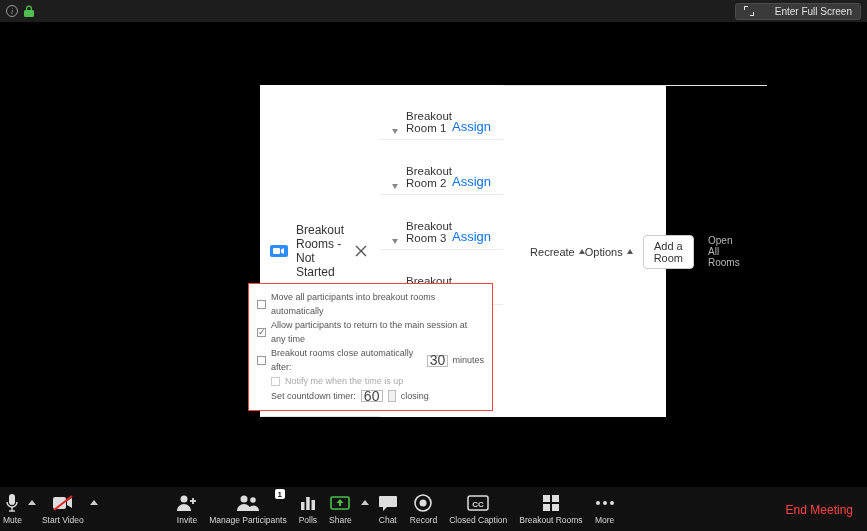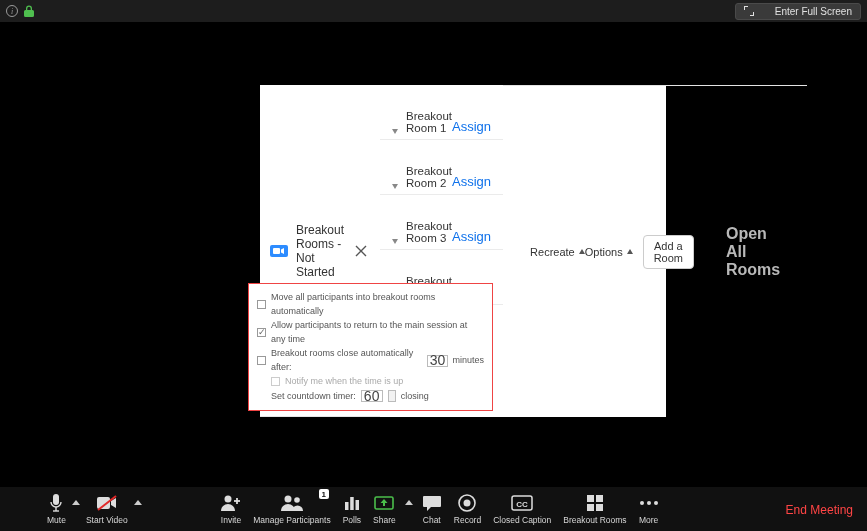--- a/index.html
+++ b/index.html
@@ -32,24 +32,24 @@
   .opt-row.sub { padding-left:14px; }
   .chk { width:9px; height:9px; border:1px solid #999; display:inline-block; flex:0 0 9px; background:#fff; position:relative; }
   .chk.on::after { content:"✓"; position:absolute; top:-3px; left:0; font-size:9px; color:#666; }
   .num-in { width:22px; height:12px; border:1px solid #bbb; font-size:14px; text-align:center; display:inline-flex; align-items:center; justify-content:center; background:#fff; color:#444; }
   .stepper { width:8px; height:12px; border:1px solid #bbb; background:#f2f2f2; }
   .modal-footer { display:flex; align-items:center; border-top:1px solid #e4e4e4; padding:8px 27px; font-size:11px; color:#333; }
   .foot-left, .foot-mid { display:flex; align-items:center; gap:4px; cursor:pointer; }
   .foot-mid { margin-left:auto; margin-right:10px; }
   .caret-up { width:0; height:0; border-left:3.5px solid transparent; border-right:3.5px solid transparent; border-bottom:5px solid #555; }
   .btn-add { border:1px solid #ccc; background:#fff; padding:4px 10px; border-radius:4px; font-size:11px; cursor:pointer; color:#333; }
-  .btn-open { color:#b8b8b8; margin-left:32px; font-size:16px; cursor:default;font-weight:bold; }
+  .btn-open { color:#b8b8b8; margin-left:14px; font-size:10px; cursor:default; }
   
   .toolbar { position:absolute; bottom:0; left:0; right:0; height:44px; background:#111; display:flex; align-items:center; }
-  .tool-group-left { display:flex; height:100%;padding-left:44px; }
+  .tool-group-left { display:flex; height:100%; }
   .tool-group-center { display:flex; height:100%; margin-left:70px; }
   .tool-group-right { margin-left:auto; padding-right:14px; }
   .tb-item { display:flex; flex-direction:column; align-items:center; justify-content:center; color:#d7d7d7; font-size:8.5px; padding:0 6px; cursor:pointer; position:relative; height:100%; gap:2px; }
   .tb-item.narrow { padding:0 3px; }
   .tb-icon { height:20px; display:flex; align-items:center; justify-content:flex-end; }
   .arrow-up { width:0;height:0;border-left:4px solid transparent;border-right:4px solid transparent;border-bottom:5px solid #ccc; margin-bottom:14px; }
   .end-meeting { color:#ff4545; font-size:12px; cursor:pointer; font-weight:500; }
   .badge-count { position:absolute; top:2px; right:8px; background:#fff; color:#111; border-radius:2px; font-size:8px; width:10px; height:10px; display:flex; align-items:center; justify-content:center; font-weight:600; }
 </style>
 </head>

